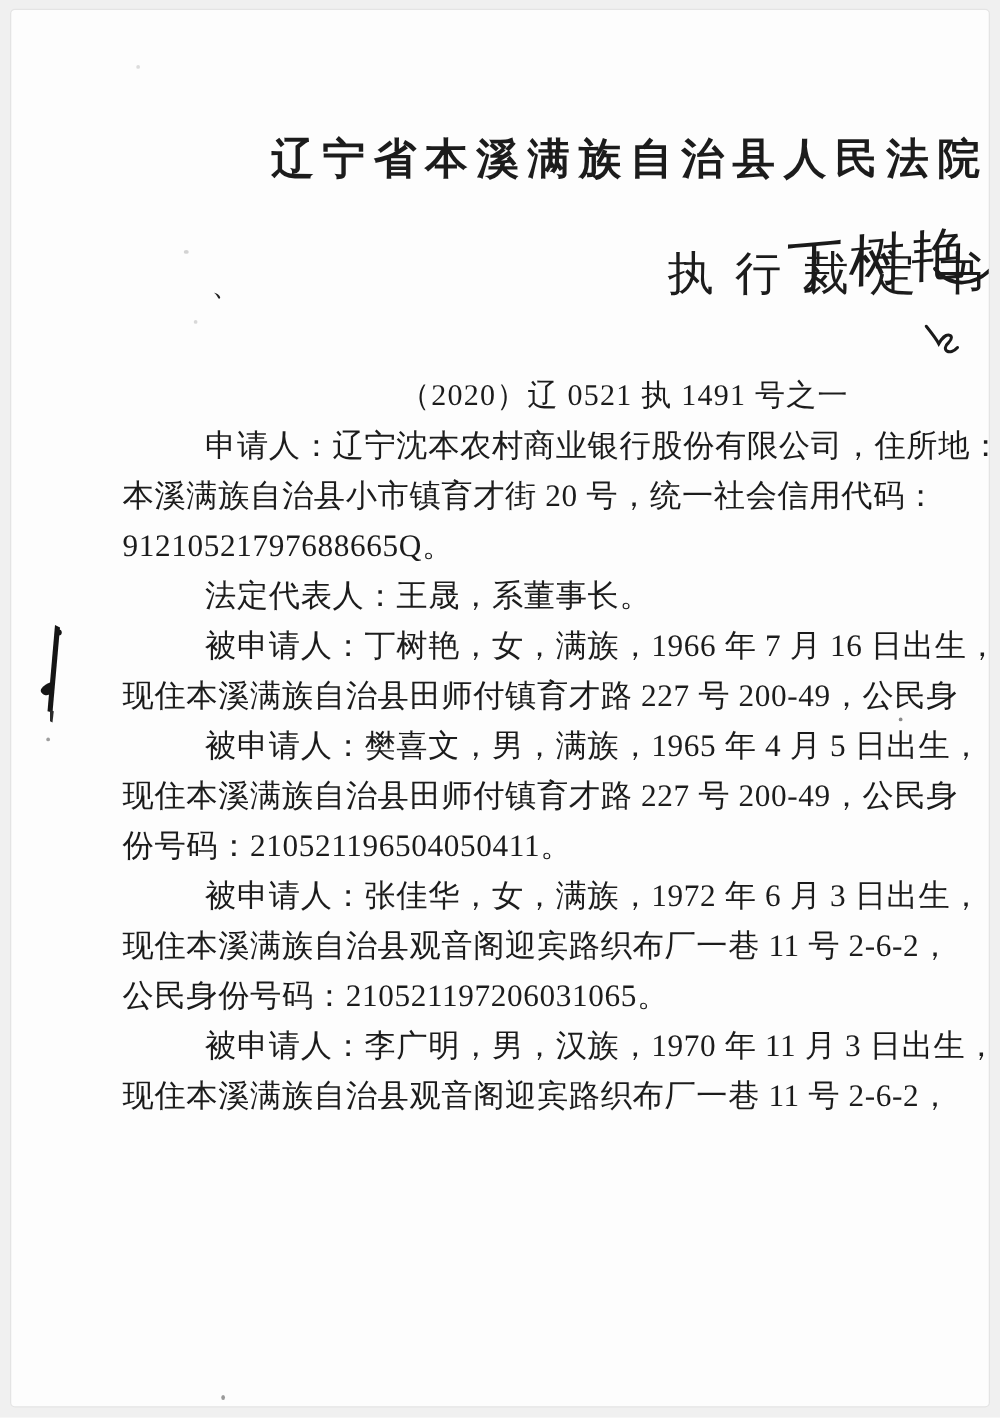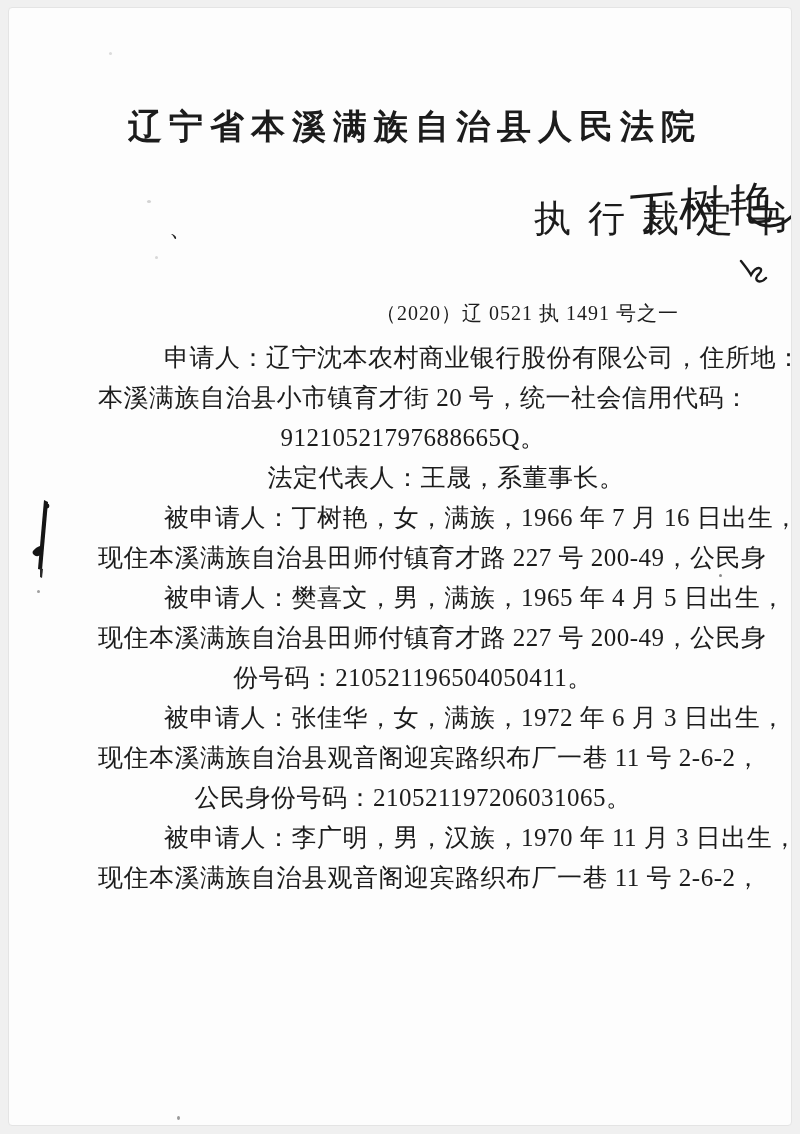--- a/index.html
+++ b/index.html
@@ -18,21 +18,21 @@
     background: #fdfdfd;
     border: 1px solid #e4e4e4;
     border-radius: 4px;
     overflow: hidden;
   }
   .court {
     position: absolute;
     left: 0; top: 96px;
     width: 100%;
     padding-left: 30px;
-    text-align: center;
+    text-align: right;
     font-size: 34px;
     font-weight: bold;
     letter-spacing: 7px;
     white-space: nowrap;
   }
   .doc-title {
     position: absolute;
     left: 13px; top: 186px;
     width: 100%;
     padding-left: 34px;
@@ -55,33 +55,33 @@
     letter-spacing: 5px;
     color: #1a1a1a;
     transform: rotate(-5deg) skewX(-6deg);
     white-space: nowrap;
   }
   .hw-tail { position: absolute; left: 737px; top: 200px; }
   .hw-squiggle { position: absolute; left: 728px; top: 249px; }
   .case-no {
     position: absolute;
     top: 292px; right: 112px;
-    font-size: 20px;
+    font-size: 24px;
     letter-spacing: 1px;
     white-space: nowrap;
   }
   .body-text {
     position: absolute;
     left: 89px; top: 330px;
     width: 630px;
     font-size: 25px;
     line-height: 40px;
     letter-spacing: 0.5px;
   }
-  .body-text p { margin: 0; text-align: center; }
+  .body-text p { margin: 0; }
   .ln { display: block; white-space: nowrap; }
   .ln.ind { padding-left: 66px; }
   .ink-blot { position: absolute; left: 18px; top: 490px; }
   .speck { position: absolute; border-radius: 50%; }
   .speck.s1 { left: 100px; top: 44px;  width: 3px; height: 3px; background: #dcdcdc; }
   .speck.s2 { left: 138px; top: 192px; width: 4px; height: 3px; background: #d3d3d3; }
   .speck.s3 { left: 146px; top: 248px; width: 3px; height: 3px; background: #d8d8d8; }
   .speck.s4 { left: 710px; top: 566px; width: 3px; height: 3px; background: #8a8a8a; }
   .speck.s5 { left: 28px;  top: 582px; width: 3px; height: 3px; background: #9f9f9f; }
   .speck.s6 { left: 168px; top: 1108px; width: 3px; height: 4px; background: #9a9a9a; }

